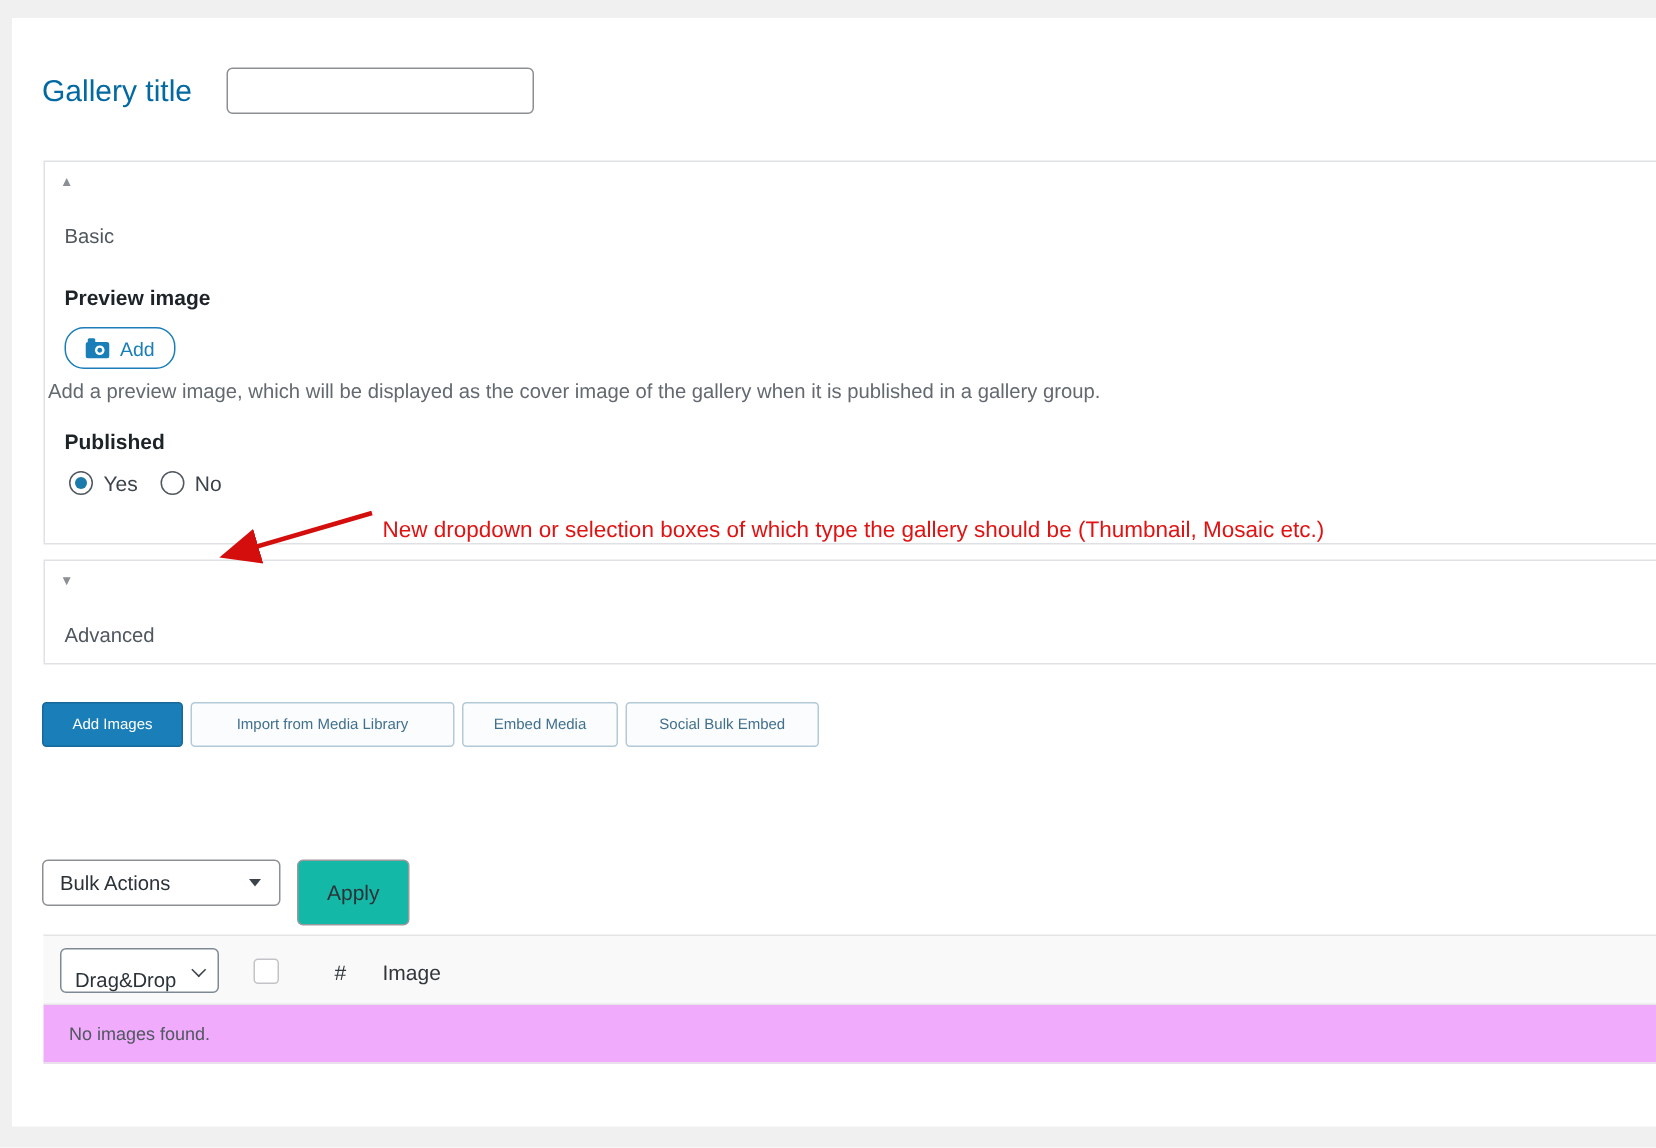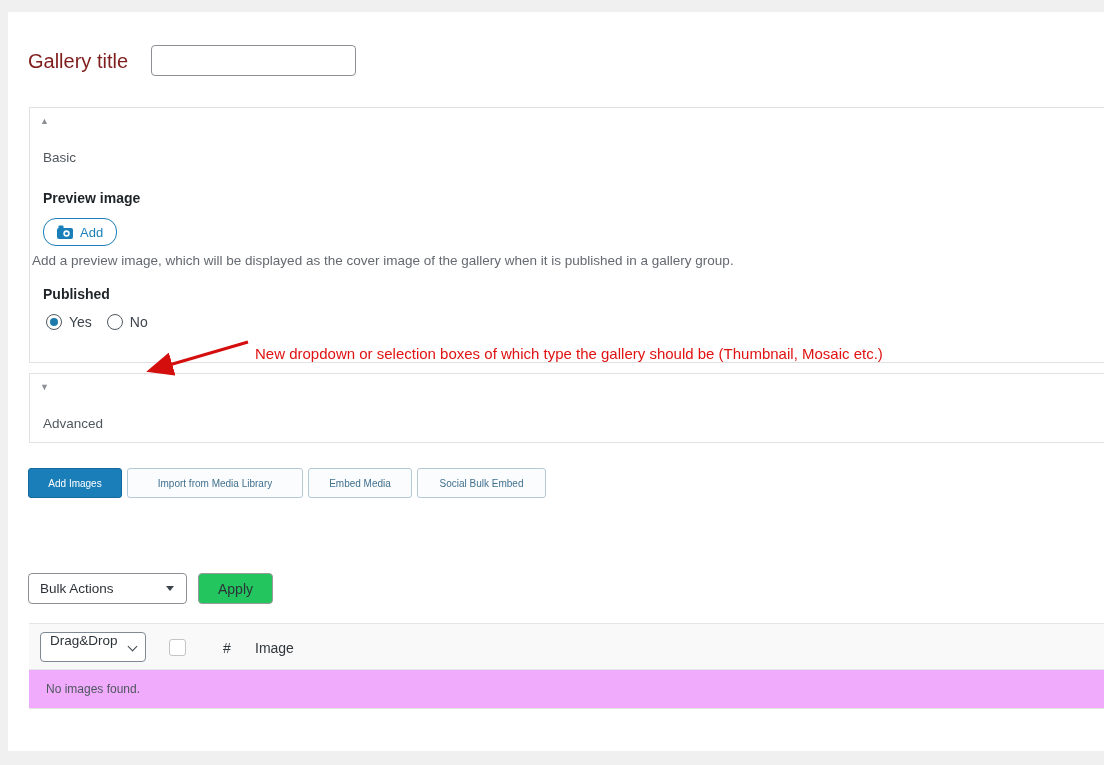--- a/index.html
+++ b/index.html
@@ -12,21 +12,21 @@
     overflow:hidden;
   }
   .page {
     position:absolute; left:8px; top:12px; right:0; bottom:14px;
     background:#ffffff; overflow:hidden;
   }
 
   
   .title-label {
     position:absolute; left:20px; top:38px;
-    font-size:20px; color:#7f1d1d;
+    font-size:20px; color:#0369a1;
   }
   .title-input {
     position:absolute; left:143px; top:33px; width:205px; height:31px;
     border:1px solid #8c8f94; border-radius:4px; background:#fff;
     font-family:inherit; font-size:14px; padding:0 8px; color:#2c3338; outline:none;
   }
 
   
   .panel {
     position:absolute; left:21px; right:-2px;
@@ -104,35 +104,35 @@
     border:1px solid #8c8f94; border-radius:4px; background:#fff;
     display:flex; align-items:center; padding:0 11px;
     font-size:13.5px; color:#2c3338; cursor:pointer;
   }
   .bulk-caret {
     position:absolute; right:12px; top:12px;
     width:0; height:0; border-left:4px solid transparent; border-right:4px solid transparent;
     border-top:5px solid #3c434a;
   }
   .apply-btn {
-    position:absolute; left:190px; top:561px; width:75px; height:31px;
-    background:#22c55e; border:1px solid #989a9e; border-radius:4px;
+    position:absolute; left:190px; top:561px; width:75px; height:44px;
+    background:#14b8a6; border:1px solid #989a9e; border-radius:4px;
     font-family:inherit; font-size:14px; color:#2c3338; cursor:pointer;
   }
 
   
   .images-table { position:absolute; left:21px; right:0; top:611px; }
   .table-header {
     position:relative; height:47px; background:#f9f9f9;
     border-top:1px solid #e5e5e5; border-bottom:1px solid #e5e5e5;
   }
   .dragdrop-select {
     position:absolute; left:11px; top:8px; width:106px; height:30px;
     border:1px solid #7e8993; border-radius:4px; background:#fff;
-    display:flex; align-items:flex-start; padding:0 9px;
+    display:flex; align-items:flex-end; padding:0 9px;
     font-size:13.5px; color:#2c3338; cursor:pointer;
   }
   .dd-chevron {
     position:absolute; right:9px; top:11px;
     width:7px; height:7px; border-right:1.5px solid #3c434a; border-bottom:1.5px solid #3c434a;
     transform:rotate(45deg); margin-top:-1px;
   }
   .header-checkbox {
     position:absolute; left:140px; top:15px; width:17px; height:17px;
     appearance:none; -webkit-appearance:none;

